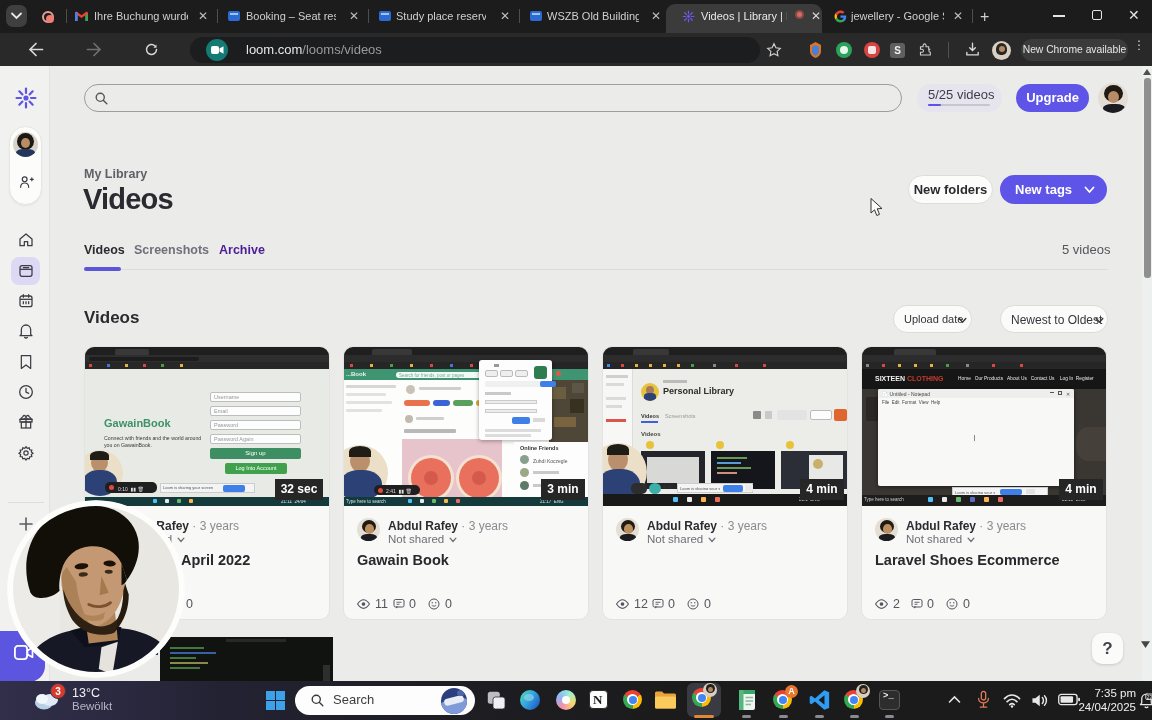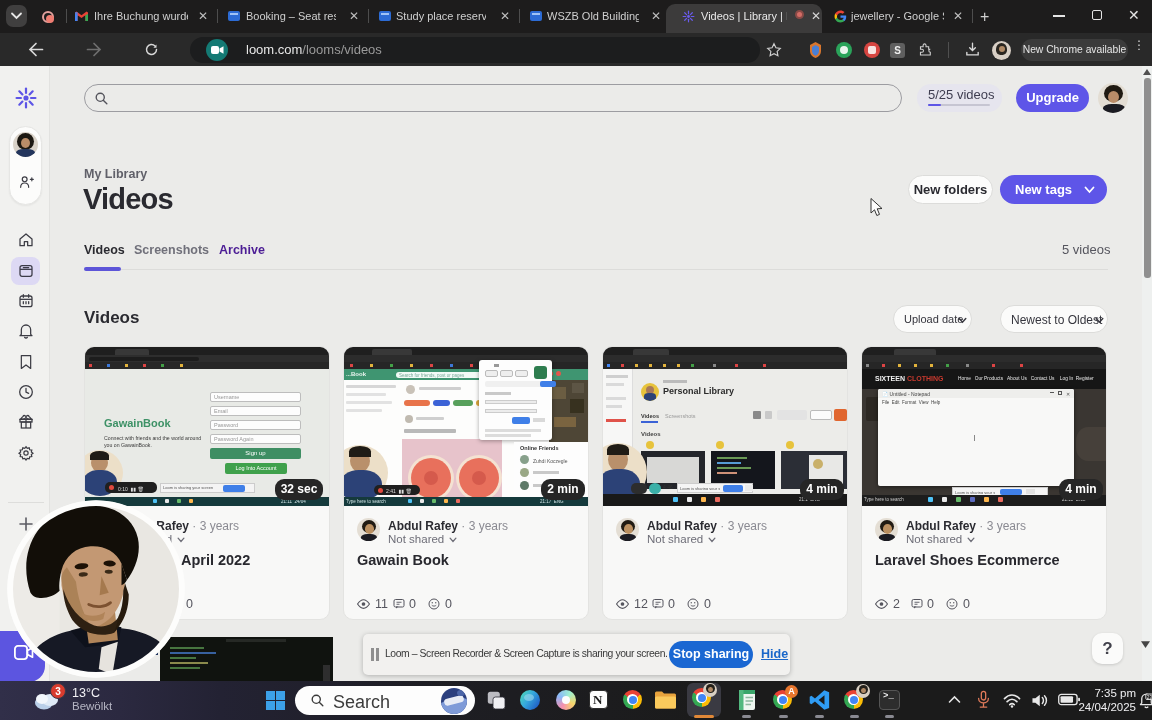--- a/index.html
+++ b/index.html
@@ -11,21 +11,21 @@
   #tabbar { position:absolute; left:0; top:0; width:1152px; height:33px; background:#1d1c1c; }
   .tabtxt { position:absolute; top:10px; font-size:11px; color:#cfcfcf; white-space:nowrap; overflow:hidden; }
   .tabx { position:absolute; top:10px; width:12px; height:12px; color:#bfbfbf; font-size:12px; line-height:12px; text-align:center; }
   .tabsep { position:absolute; top:9px; width:1px; height:14px; background:#4d4d4d; }
   #toolbar { position:absolute; left:0; top:33px; width:1152px; height:33px; background:#292929; }
   
   #page { position:absolute; left:0; top:66px; width:1152px; height:615px; background:#ebebe9; }
   #sidebar { position:absolute; left:0; top:0; width:50px; height:615px; background:#f1f1ef; border-right:1px solid #e2e2e0; }
   .card { position:absolute; top:280px; width:246px; height:274px; background:#f8f8f7; border:1px solid #e3e3e1; border-radius:10px; }
   .thumb { position:absolute; left:0; top:0; width:244px; height:159px; border-radius:9px 9px 0 0; overflow:hidden; background:#ddd; }
-  .dur { position:absolute; top:132px; height:21px; background:#262626; border-radius:9px; color:#fff; font-size:12px; font-weight:bold; line-height:21px; text-align:center; }
+  .dur { position:absolute; top:132px; height:21px; background:#262626; border-radius:0; color:#fff; font-size:12px; font-weight:bold; line-height:21px; text-align:center; }
   .cav { position:absolute; left:13px; top:171px; width:23px; height:23px; border-radius:50%; overflow:hidden; }
   .cname { position:absolute; left:44px; top:172px; font-size:12px; font-weight:bold; color:#2b2b31; white-space:nowrap; }
   .cname span { font-weight:normal; color:#8a8a92; }
   .cshared { position:absolute; left:44px; top:186px; font-size:11.5px; color:#6e6e78; }
   .ctitle { position:absolute; left:13px; top:205px; font-size:14.5px; font-weight:bold; color:#28282e; white-space:nowrap; }
   .cstats { position:absolute; left:13px; top:250px; font-size:12.5px; color:#55555e; }
   
   #taskbar { position:absolute; left:0; top:681px; width:1152px; height:39px; z-index:20;
     background:linear-gradient(90deg,#312f49 0px,#2b2940 120px,#232233 220px,#1e1e24 420px,#1b1b1b 700px,#1b1b1b 100%); }
   .chrome { width:19px; height:19px; border-radius:50%;
@@ -435,21 +435,21 @@
         <div class="abs" style="left:42px;top:141px;font-size:5px;color:#ddd;">2:41&nbsp;&nbsp;▮▮&nbsp;🗑</div>
         <div class="abs" style="left:0;top:150px;width:244px;height:9px;background:#153a3c;"></div>
         <div class="abs" style="left:64px;top:152px;width:4px;height:4px;background:#4fc3f7;border-radius:1px;"></div>
           <div class="abs" style="left:76px;top:152px;width:4px;height:4px;background:#e9e9e9;border-radius:1px;"></div>
           <div class="abs" style="left:88px;top:152px;width:4px;height:4px;background:#66bb6a;border-radius:1px;"></div>
           <div class="abs" style="left:100px;top:152px;width:4px;height:4px;background:#ffb74d;border-radius:1px;"></div>
           <div class="abs" style="left:112px;top:152px;width:4px;height:4px;background:#ec6b5f;border-radius:1px;"></div>
         <div class="abs" style="left:2px;top:152px;width:40px;height:5px;font-size:4.5px;color:#cfe3e4;">Type here to search</div>
         <div class="abs" style="left:196px;top:152px;width:44px;height:5px;font-size:4.5px;color:#cfe3e4;">21:17&nbsp; ENG</div>
       </div>
-      <div class="dur" style="left:197px;width:44px;">2 min</div>
+      <div class="dur" style="left:197px;width:44px;">3 min</div>
       <div class="cav">
           <div class="abs" style="left:0;top:0;width:23px;height:23px;background:#e4ded4;"></div>
           <div class="abs" style="left:5px;top:1.5px;width:14px;height:13px;border-radius:50%;background:#211b13;"></div>
           <div class="abs" style="left:7.5px;top:6px;width:9px;height:9.5px;border-radius:50%;background:#bb9061;"></div>
           <div class="abs" style="left:4px;top:16px;width:16px;height:8px;border-radius:40%;background:#1b1b22;"></div>
         </div>
       <div class="cname">Abdul Rafey <span>· 3 years</span></div>
       <div class="cshared">Not shared
         <svg style="margin-left:2px;" width="8" height="6" viewBox="0 0 11 8">
             <path d="M1.5 1.5 L5.5 6 L9.5 1.5" stroke="#6e6e78" stroke-width="1.8" fill="none" stroke-linecap="round"></path>
@@ -710,27 +710,20 @@
       <ellipse cx="57.5" cy="36" rx="3.4" ry="1.6" fill="#1c1106" transform="rotate(3 57.5 36)"></ellipse>
       <ellipse cx="43" cy="42" rx="2.5" ry="1.2" fill="#3a2a18" transform="rotate(-5 43 42)"></ellipse>
       <ellipse cx="57" cy="40.5" rx="2.2" ry="1.1" fill="#3a2a18" transform="rotate(2 57 40.5)"></ellipse>
       <path d="M53 43 L57 52 L52 53.5 Z" fill="#a5794e"></path>
       <path d="M46 58.5 C50 60.5 55 60 58 57.5" stroke="#7c5130" stroke-width="1.5" fill="none" stroke-linecap="round"></path>
     </g>
     <circle cx="50" cy="50" r="47.2" fill="none" stroke="#fdfdfc" stroke-width="3.2"></circle>
   </svg>
 
 
-  <div class="abs" style="left:363px;top:634px;width:427px;height:41px;background:#f2f1ef;border-radius:5px;z-index:12;box-shadow:0 1px 5px rgba(0,0,0,.25);">
-    <div class="abs" style="left:8px;top:14px;width:2.5px;height:13px;background:#8f8f8f;"></div>
-    <div class="abs" style="left:13px;top:14px;width:2.5px;height:13px;background:#8f8f8f;"></div>
-    <div class="abs" style="left:22px;top:14px;font-size:10.4px;letter-spacing:-0.42px;color:#3a3a3a;white-space:nowrap;">Loom – Screen Recorder &amp; Screen Capture is sharing your screen.</div>
-    <div class="abs" style="left:306px;top:7px;width:84px;height:27px;background:#1a67d2;border-radius:14px;color:#fff;font-size:12.5px;font-weight:bold;text-align:center;line-height:27px;">Stop sharing</div>
-    <div class="abs" style="left:398px;top:13px;font-size:12.5px;color:#1a67c9;text-decoration:underline;font-weight:bold;">Hide</div>
-  </div>
 
   <div class="abs" style="left:1092px;top:633px;width:31px;height:31px;background:#fbfbfa;border-radius:10px;z-index:12;box-shadow:0 1px 3px rgba(0,0,0,.15);color:#41414b;font-size:17px;font-weight:bold;text-align:center;line-height:31px;">?</div>
   <div id="taskbar">
 
     <svg class="abs" style="left:33px;top:6px;" width="28" height="24" viewBox="0 0 28 24">
         <ellipse cx="11" cy="16" rx="9" ry="6.5" fill="#b9cfe8"></ellipse>
         <ellipse cx="17" cy="13" rx="8" ry="6" fill="#dfeaf6"></ellipse>
         <ellipse cx="9" cy="12" rx="6" ry="5" fill="#f2f7fc"></ellipse>
       </svg>
     <div class="abs" style="left:50px;top:2px;width:16px;height:16px;border-radius:50%;background:#d83b2e;border:1.5px solid #3a3948;color:#fff;font-size:10px;font-weight:bold;text-align:center;line-height:16px;">3</div>
@@ -742,21 +735,21 @@
         <rect x="10" y="0" width="9" height="9" fill="#3ca1e8"></rect>
         <rect x="0" y="10" width="9" height="9" fill="#3ca1e8"></rect>
         <rect x="10" y="10" width="9" height="9" fill="#3ca1e8"></rect>
       </svg>
 
     <div class="abs" style="left:295px;top:5px;width:180px;height:29px;background:#fdfdfd;border-radius:15px;"></div>
     <svg class="abs" style="left:310px;top:12px;" width="15" height="15" viewBox="0 0 24 24" fill="none" stroke="#3a3a3a" stroke-width="2.2" stroke-linecap="round">
         <circle cx="10" cy="10" r="6.5"></circle>
         <path d="M15.2 15.2 L20.5 20.5"></path>
       </svg>
-    <div class="abs" style="left:333px;top:11px;font-size:18px;color:#3c3c3c;">Search</div>
+    <div class="abs" style="left:333px;top:11px;font-size:13px;color:#3c3c3c;">Search</div>
     <div class="abs" style="left:441px;top:6.5px;width:26px;height:26px;border-radius:50%;overflow:hidden;background:#2b3f7e;">
       <div class="abs" style="left:-4px;top:10px;width:34px;height:18px;background:#7f9bd8;border-radius:50% 50% 0 0;transform:rotate(-12deg);"></div>
       <div class="abs" style="left:3px;top:9px;width:20px;height:7px;background:#e8ecf5;border-radius:4px;transform:rotate(-14deg);"></div>
       <div class="abs" style="left:16px;top:2px;width:8px;height:6px;background:#4c66a8;border-radius:50%;"></div>
     </div>
 
     <svg class="abs" style="left:487px;top:10px;" width="19" height="19" viewBox="0 0 19 19">
         <rect x="0.8" y="0.8" width="12" height="12" rx="2.5" fill="#bcbcc2"></rect>
         <rect x="6" y="6" width="12" height="12" rx="2.5" fill="#f0f0f4" stroke="#2a2a33" stroke-width="0.8"></rect>
       </svg>

